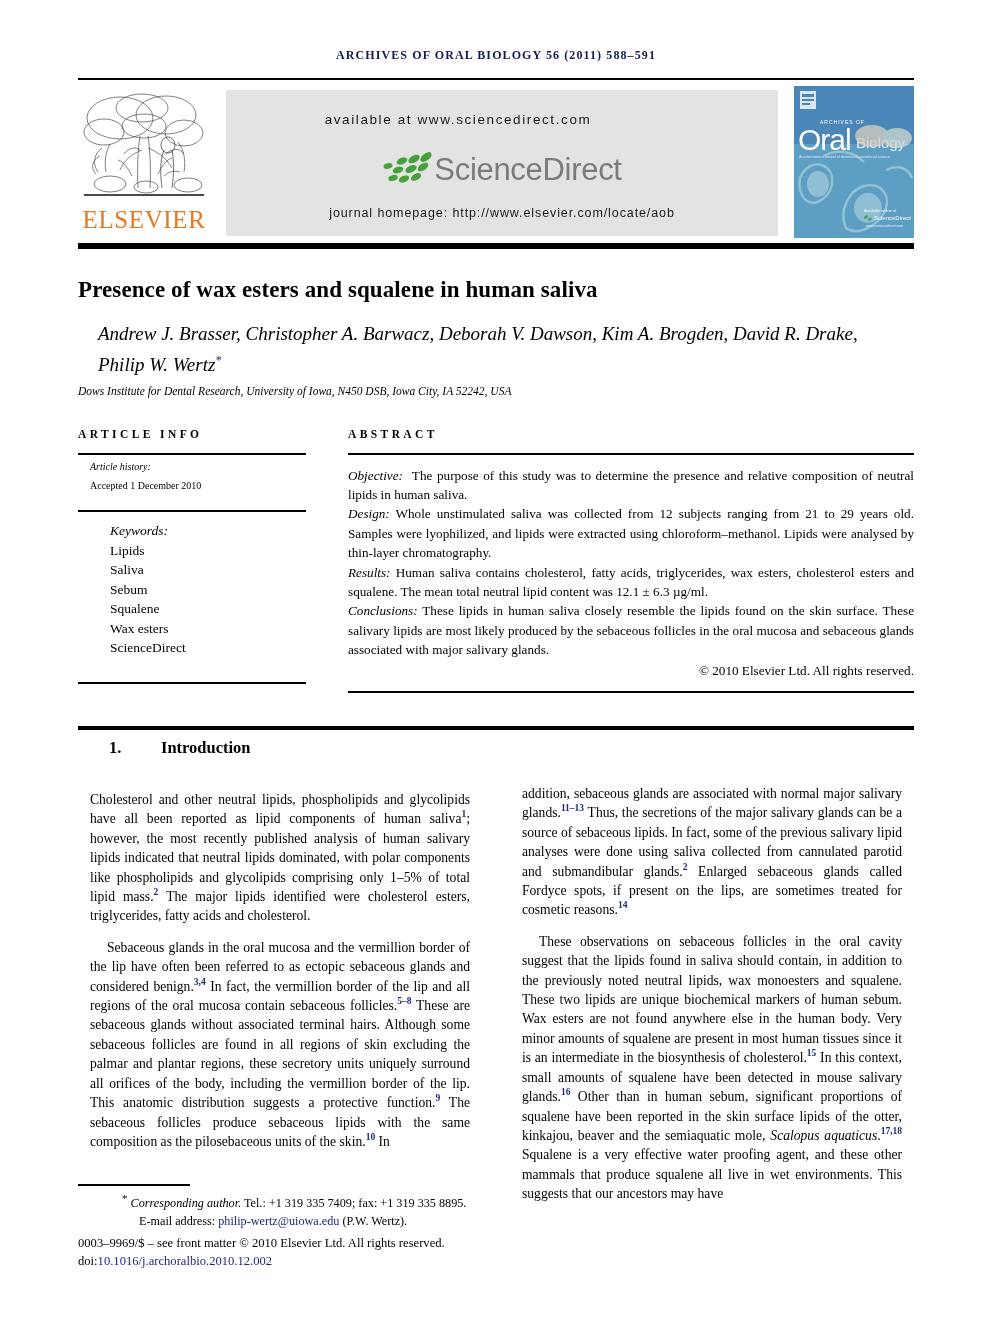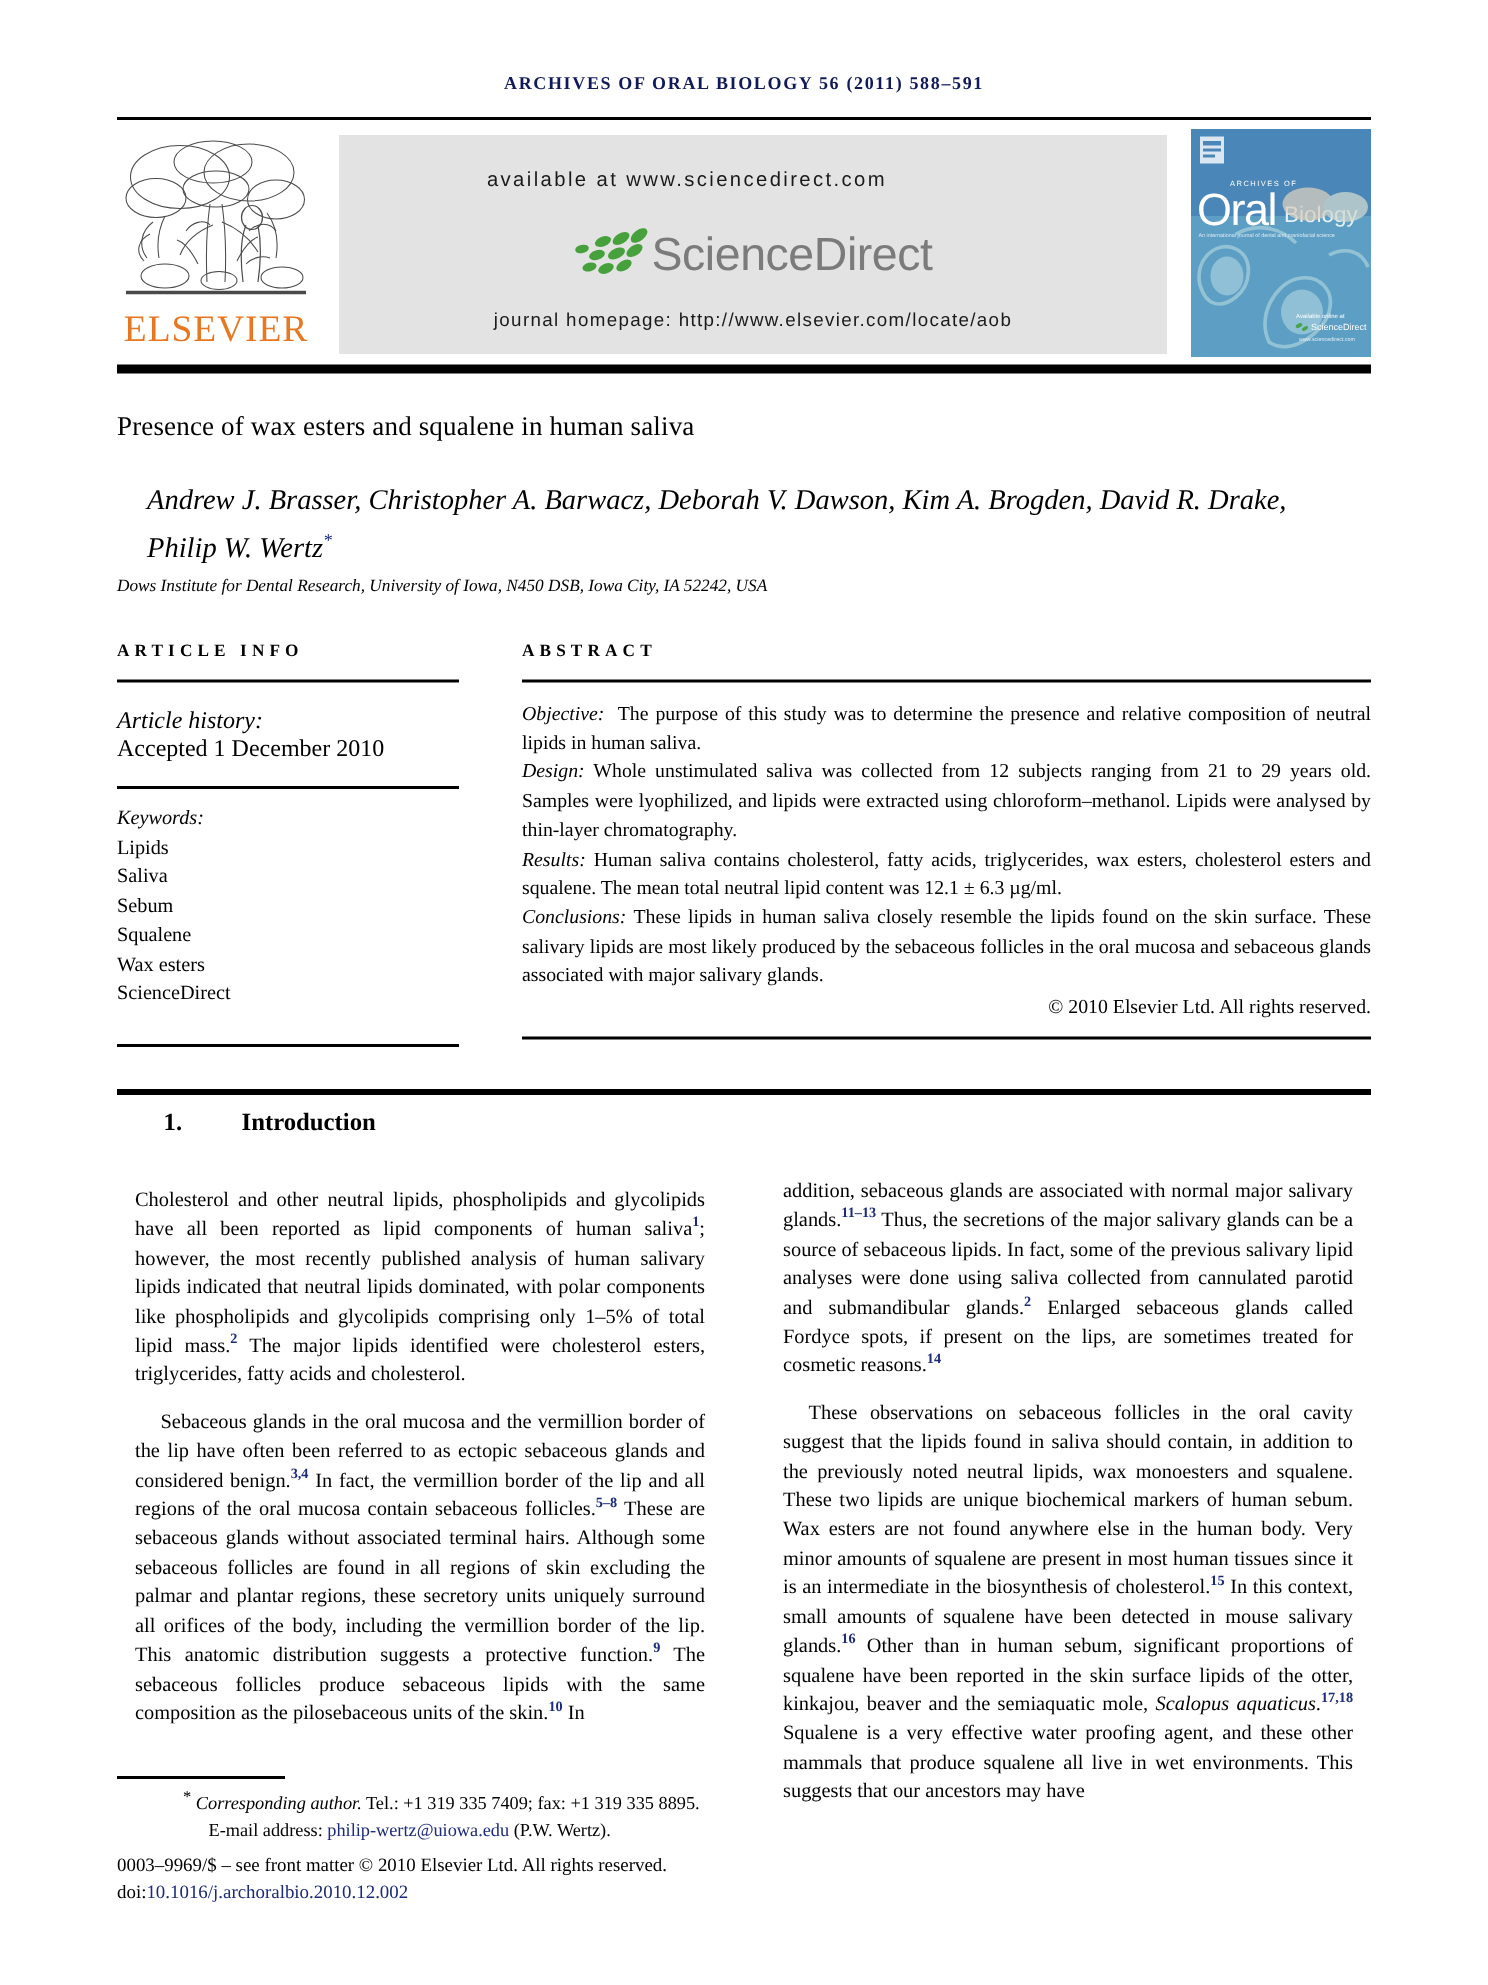--- a/index.html
+++ b/index.html
@@ -130,22 +130,22 @@
     width: 836px; height: 6px;
     background: #000;
   }
 
   
   .title {
     position: absolute;
     left: 78px; top: 262px;
     width: 836px;
     font-family: "Liberation Serif", serif;
-    font-size: 18px;
-    font-weight: normal;
+    font-size: 23px;
+    font-weight: bold;
     letter-spacing: 0.1px;
     color: #000;
   }
   .authors {
     position: absolute;
     left: 78px; top: 320px;
     width: 800px;
     font-family: "Liberation Serif", serif;
     font-style: italic;
     font-size: 19px;
@@ -190,30 +190,32 @@
     height: 1.5px;
     background: #000;
     margin-top: 13px;
   }
   .hr-med {
     height: 2.5px;
     background: #000;
   }
   .info-body {
     font-family: "Liberation Serif", serif;
-    font-size: 16px;
+    font-size: 10px;
     line-height: 19.5px;
-    padding-top: 16px;
+    padding-top: 2px;
+    margin-left: 12px;
   }
   .info-body .lbl { font-style: italic; }
   .kwlist {
     font-family: "Liberation Serif", serif;
     font-size: 13.5px;
     line-height: 19.5px;
     padding-top: 9px;
+    margin-left: 32px;
   }
   .kwlist .lbl { font-style: italic; }
   .abs-body {
     font-family: "Liberation Serif", serif;
     font-size: 13.2px;
     line-height: 19.4px;
     text-align: justify;
     padding-top: 11px;
   }
   .abs-body p { margin: 0; }

